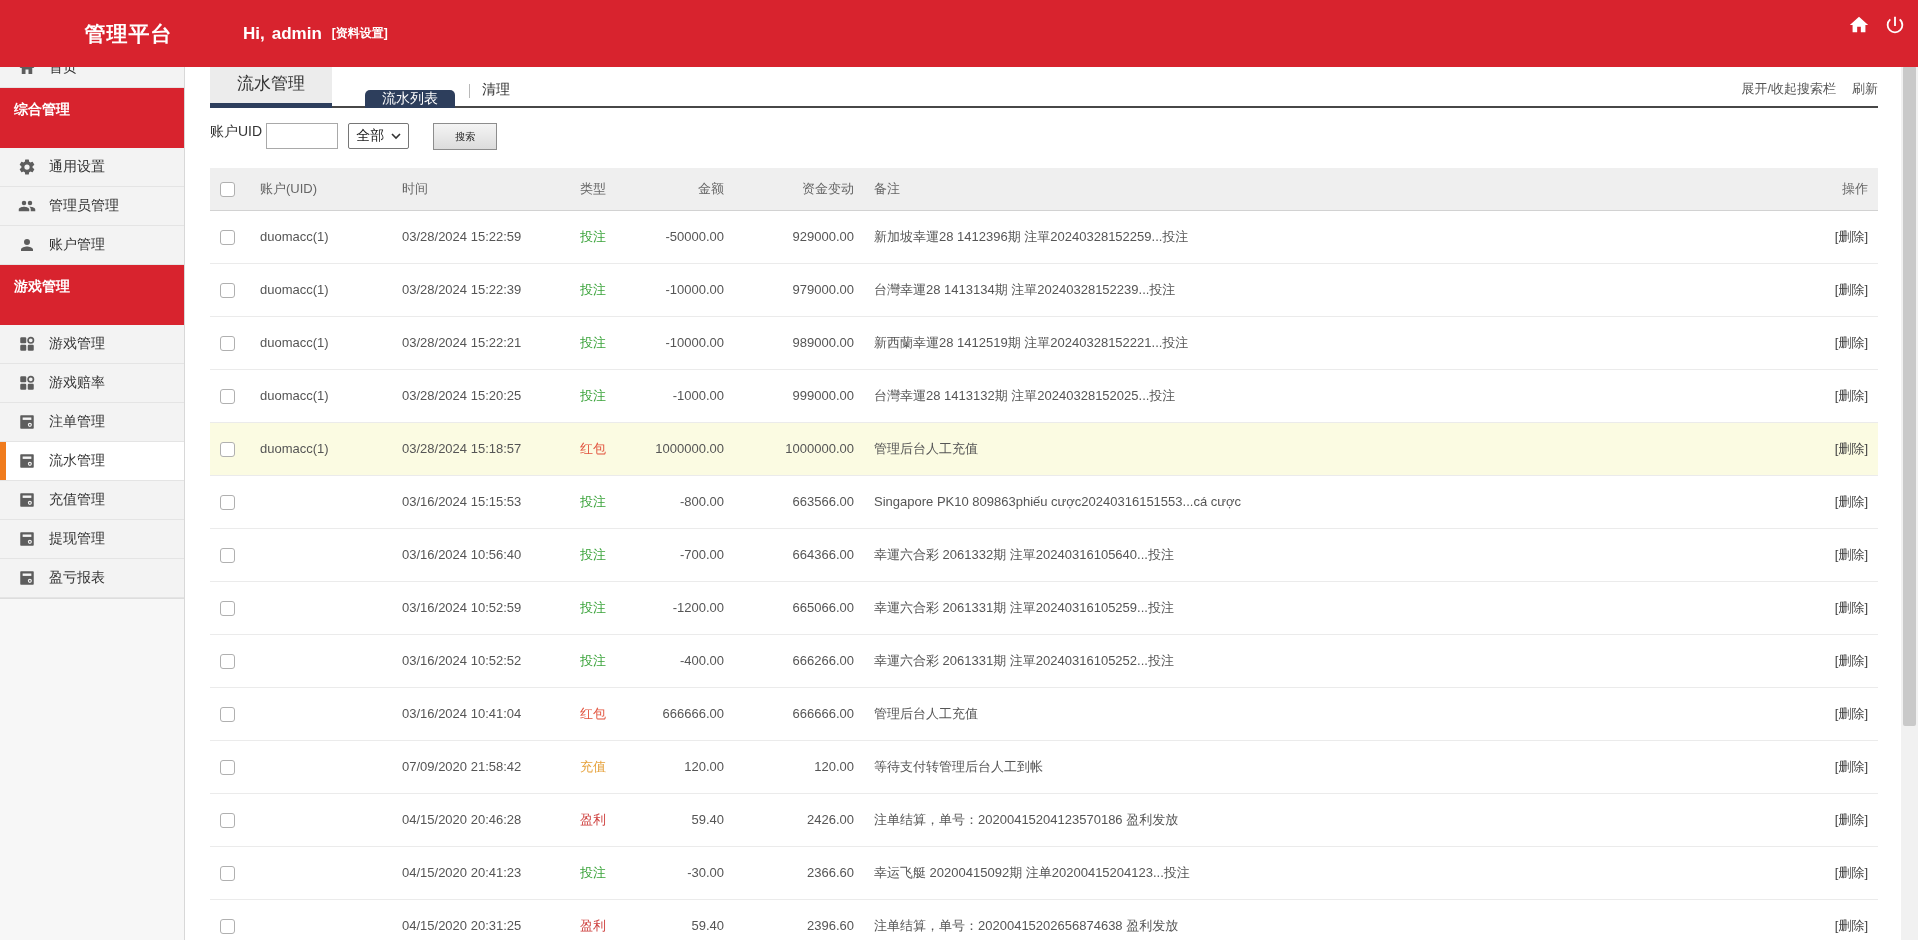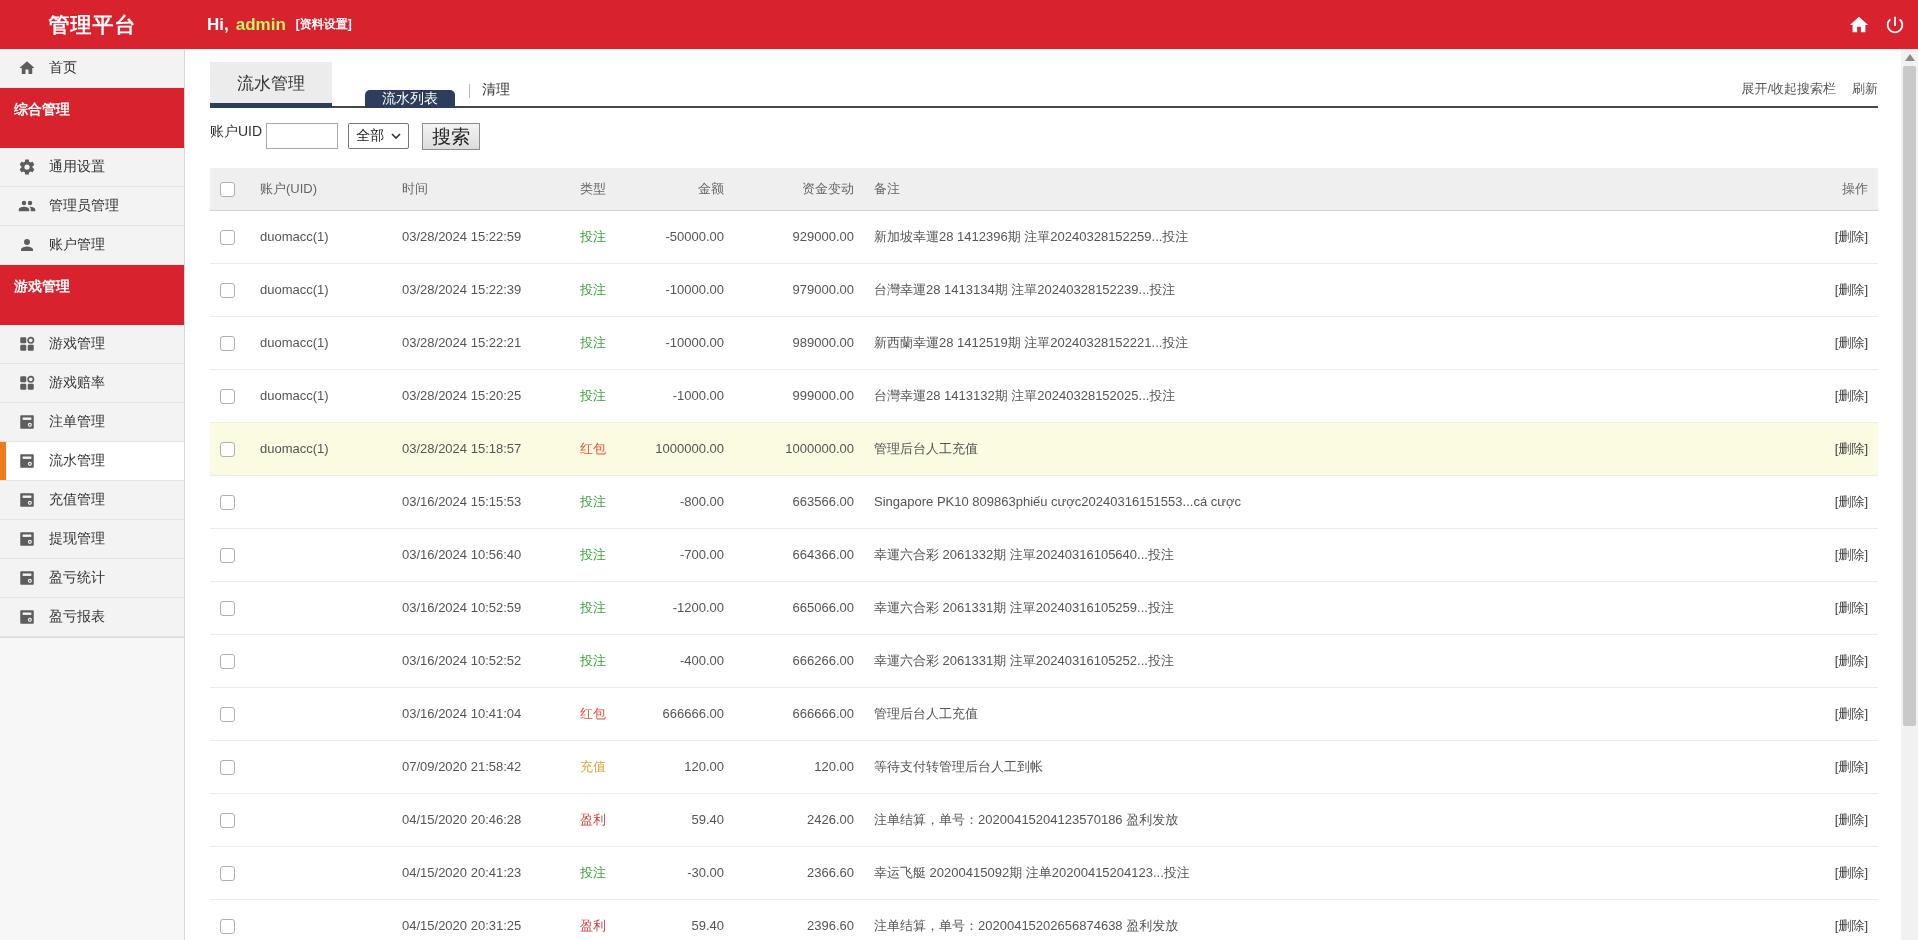--- a/index.html
+++ b/index.html
@@ -1,25 +1,25 @@
 <!DOCTYPE html>
 <html><head>
 <meta charset="utf-8">
 <style>
   * { margin:0; padding:0; box-sizing:border-box; }
   html,body { width:1918px; height:940px; overflow:hidden;
     font-family:"Liberation Sans","DejaVu Sans",sans-serif; background:#fff; }
   .app { position:relative; width:1918px; height:940px; overflow:hidden; background:#fff; }
 
   
-  .hdr { position:absolute; top:0; left:0; right:0; height:49px; background:#d8232e;
-         display:flex; align-items:center; z-index:10; }
+  .hdr { position:absolute; top:0; left:0; right:0; height:67px; background:#d8232e;
+         display:flex; align-items:center; z-index:10;padding-left:36px; }
   .brand { width:185px; text-align:center; color:#fff; font-size:21px; font-weight:bold; letter-spacing:1px; }
   .greet { margin-left:22px; color:#fff; font-size:17px; font-weight:bold; display:flex; align-items:center; }
-  .greet .uname { color:#bef264; margin-left:7px; }
+  .greet .uname { color:#ffffff; margin-left:7px; }
   .greet .profile { color:#fff; font-size:12px; font-weight:bold; margin-left:10px; text-decoration:none; cursor:pointer; }
   .hicons { position:absolute; right:12px; top:0; height:49px; display:flex; align-items:center; gap:14px; }
   .hicon { width:22px; height:22px; color:#fff; cursor:pointer; }
   .hicon svg { width:100%; height:100%; }
 
   
   .sidebar { position:absolute; top:49px; left:0; bottom:0; width:185px;
              background:#f7f7f7; border-right:1px solid #d8d8d8; }
   .sb-menu { border-bottom:1px solid #ddd; }
   .sb-item { height:39px; display:flex; align-items:center; background:#f3f3f3;
@@ -47,21 +47,21 @@
   .strip-right { position:absolute; right:40px; bottom:10px; font-size:13px; color:#555; display:flex; gap:16px; z-index:2; }
   .strip-right a { color:#555; text-decoration:none; cursor:pointer; }
 
   .search-row { display:flex; margin:15px 0 0 25px; height:30px; }
   .search-row label { font-size:14px; color:#333; }
   .uid-input { width:72px; height:26px; border:1px solid #a9a9a9; margin-left:4px; padding:0 4px; font-size:13px; }
   .fake-select { height:26px; border:1px solid #767676; border-radius:2px; background:#fff;
                  display:flex; align-items:center; gap:7px; padding:0 7px; margin-left:10px;
                  font-size:14px; color:#222; cursor:pointer; }
   .fake-select svg { width:10px; height:7px; }
-  .search-btn { height:27px; padding:0 9px; margin-left:13px; font-size:19px; color:#222;
+  .search-btn { height:27px; padding:0 21px; margin-left:24px; font-size:10px; color:#222;
                 background:linear-gradient(#f4f4f4,#dcdcdc); border:1px solid #8d8d8d; cursor:pointer; }
 
   table.flow { width:calc(100% - 65px); margin:15px 40px 0 25px; border-collapse:collapse; table-layout:fixed; }
   .flow thead th { background:#efefef; height:42px; font-weight:normal; color:#666; font-size:13px;
                    border-bottom:1px solid #d2d2d2; padding:0 10px; }
   .flow td { height:53px; border-bottom:1px solid #ebebeb; color:#555; font-size:13px;
              padding:0 10px; overflow:hidden; white-space:nowrap; }
   .al { text-align:left; } .ac { text-align:center; } .ar { text-align:right; }
   tr.hl td { background:#fbfbe2; }
   .flow input[type=checkbox], .c-check input { appearance:none; -webkit-appearance:none; width:15px; height:15px;
@@ -174,29 +174,20 @@
           <span class="sb-label">充值管理</span>
         </div>
         <div class="sb-item">
           <span class="sb-icon"><svg viewBox="0 0 24 24">
               <path fill="currentColor" d="M4 3h16a1 1 0 0 1 1 1v16a1 1 0 0 1-1 1H4a1 1 0 0 1-1-1V4a1 1 0 0 1 1-1z"></path>
               <rect x="6.2" y="6" width="11.6" height="3.2" fill="#f5f5f5"></rect>
               <circle cx="15.8" cy="15.8" r="2.7" fill="#f5f5f5"></circle>
               <circle cx="15.8" cy="15.8" r="1.2" fill="currentColor"></circle>
             </svg></span>
           <span class="sb-label">提现管理</span>
-        </div>
-        <div class="sb-item">
-          <span class="sb-icon"><svg viewBox="0 0 24 24">
-              <path fill="currentColor" d="M4 3h16a1 1 0 0 1 1 1v16a1 1 0 0 1-1 1H4a1 1 0 0 1-1-1V4a1 1 0 0 1 1-1z"></path>
-              <rect x="6.2" y="6" width="11.6" height="3.2" fill="#f5f5f5"></rect>
-              <circle cx="15.8" cy="15.8" r="2.7" fill="#f5f5f5"></circle>
-              <circle cx="15.8" cy="15.8" r="1.2" fill="currentColor"></circle>
-            </svg></span>
-          <span class="sb-label">盈亏统计</span>
         </div>
         <div class="sb-item">
           <span class="sb-icon"><svg viewBox="0 0 24 24">
               <path fill="currentColor" d="M4 3h16a1 1 0 0 1 1 1v16a1 1 0 0 1-1 1H4a1 1 0 0 1-1-1V4a1 1 0 0 1 1-1z"></path>
               <rect x="6.2" y="6" width="11.6" height="3.2" fill="#f5f5f5"></rect>
               <circle cx="15.8" cy="15.8" r="2.7" fill="#f5f5f5"></circle>
               <circle cx="15.8" cy="15.8" r="1.2" fill="currentColor"></circle>
             </svg></span>
           <span class="sb-label">盈亏报表</span>
         </div>

